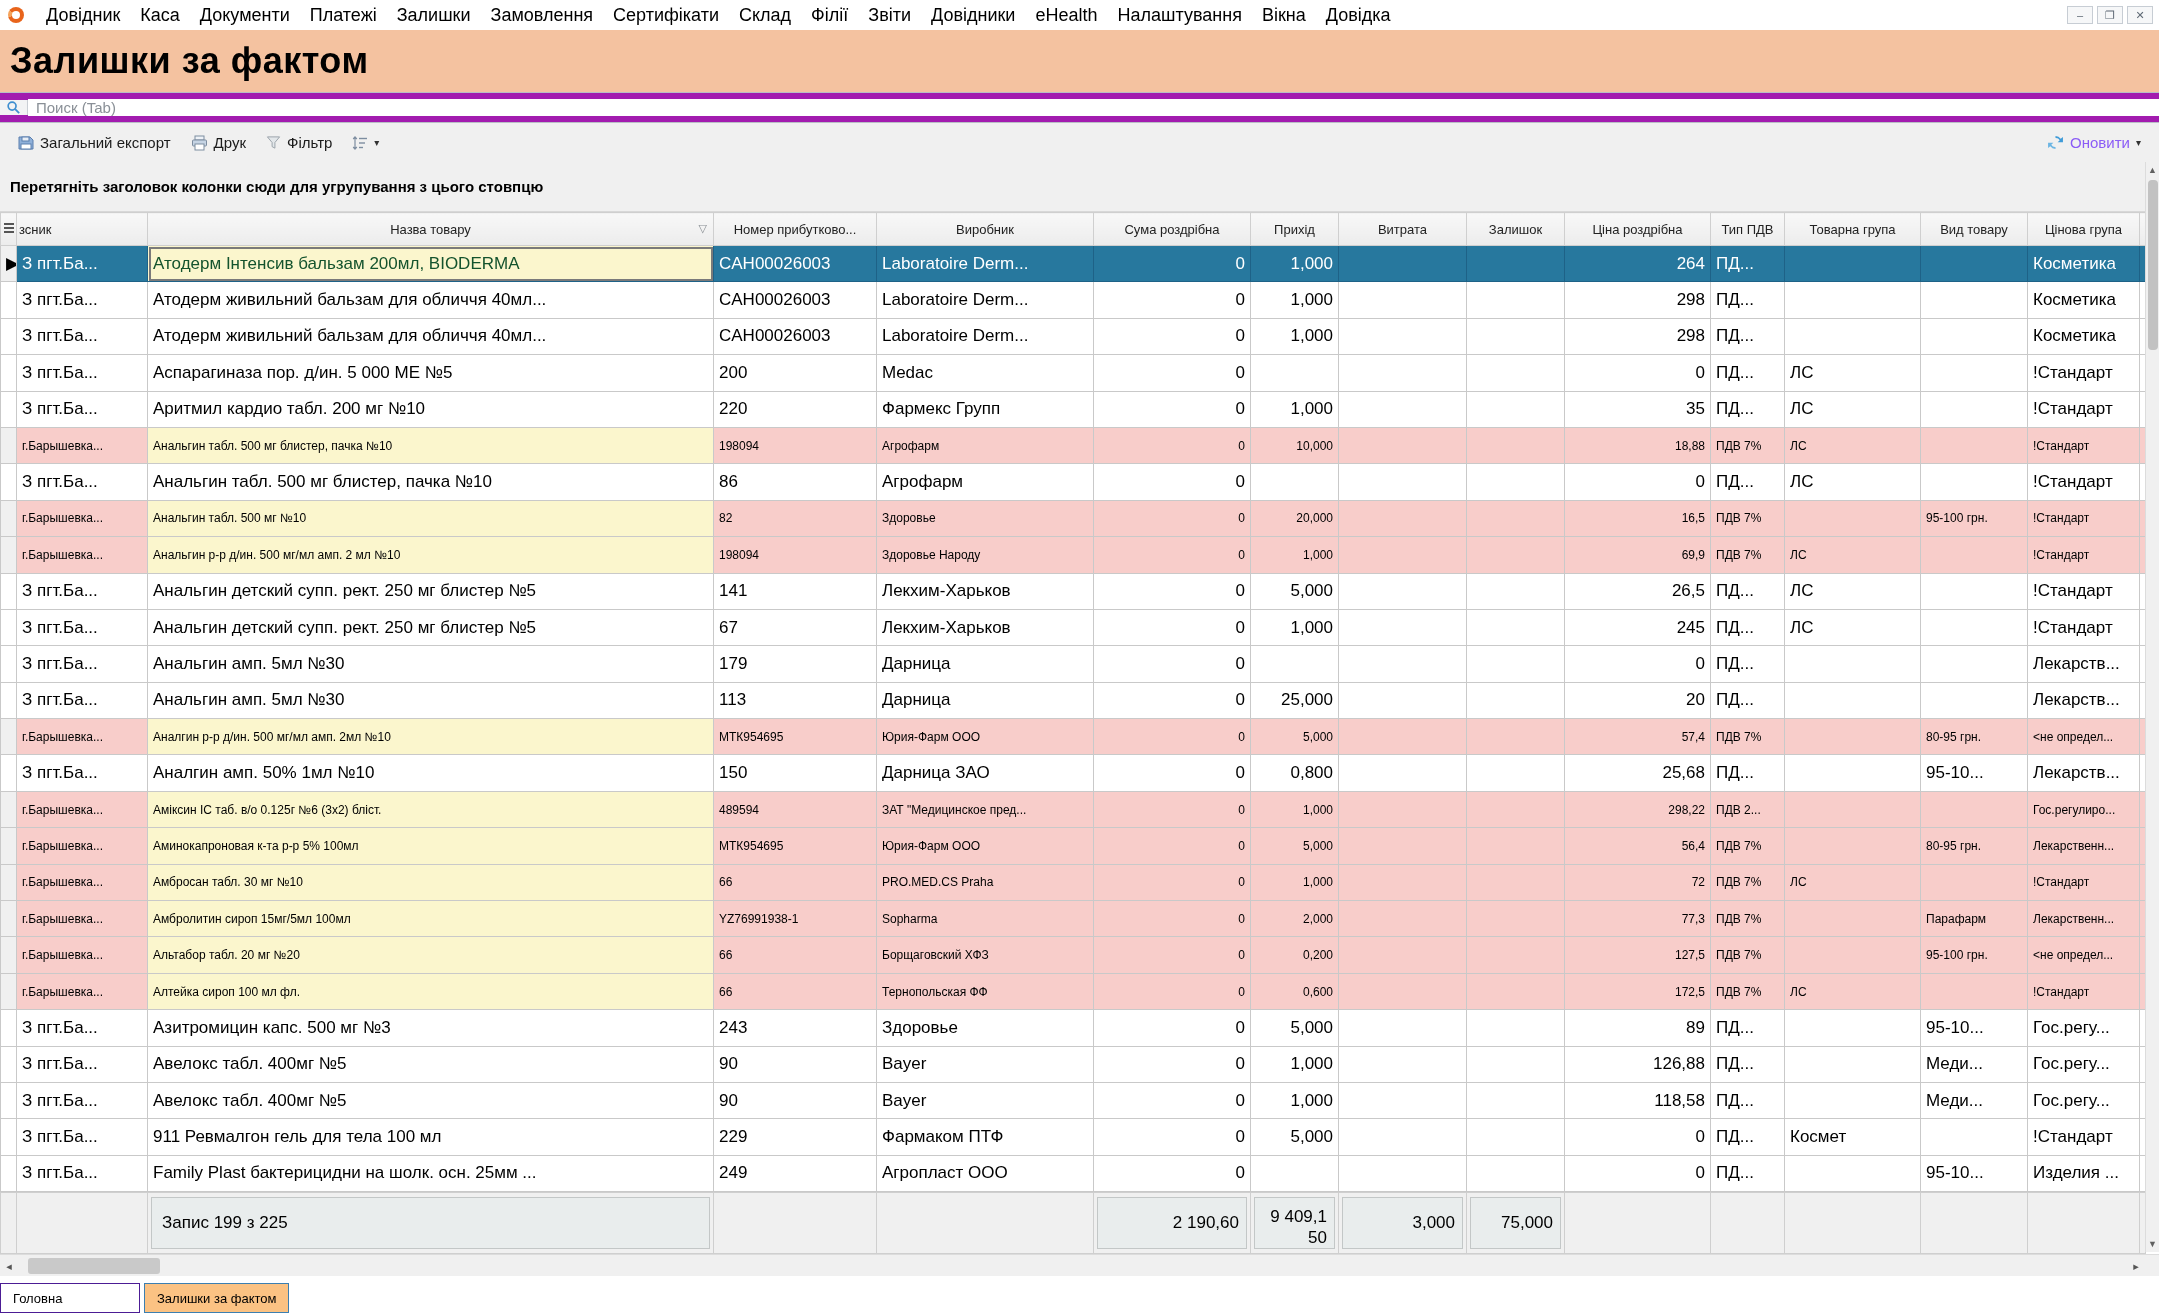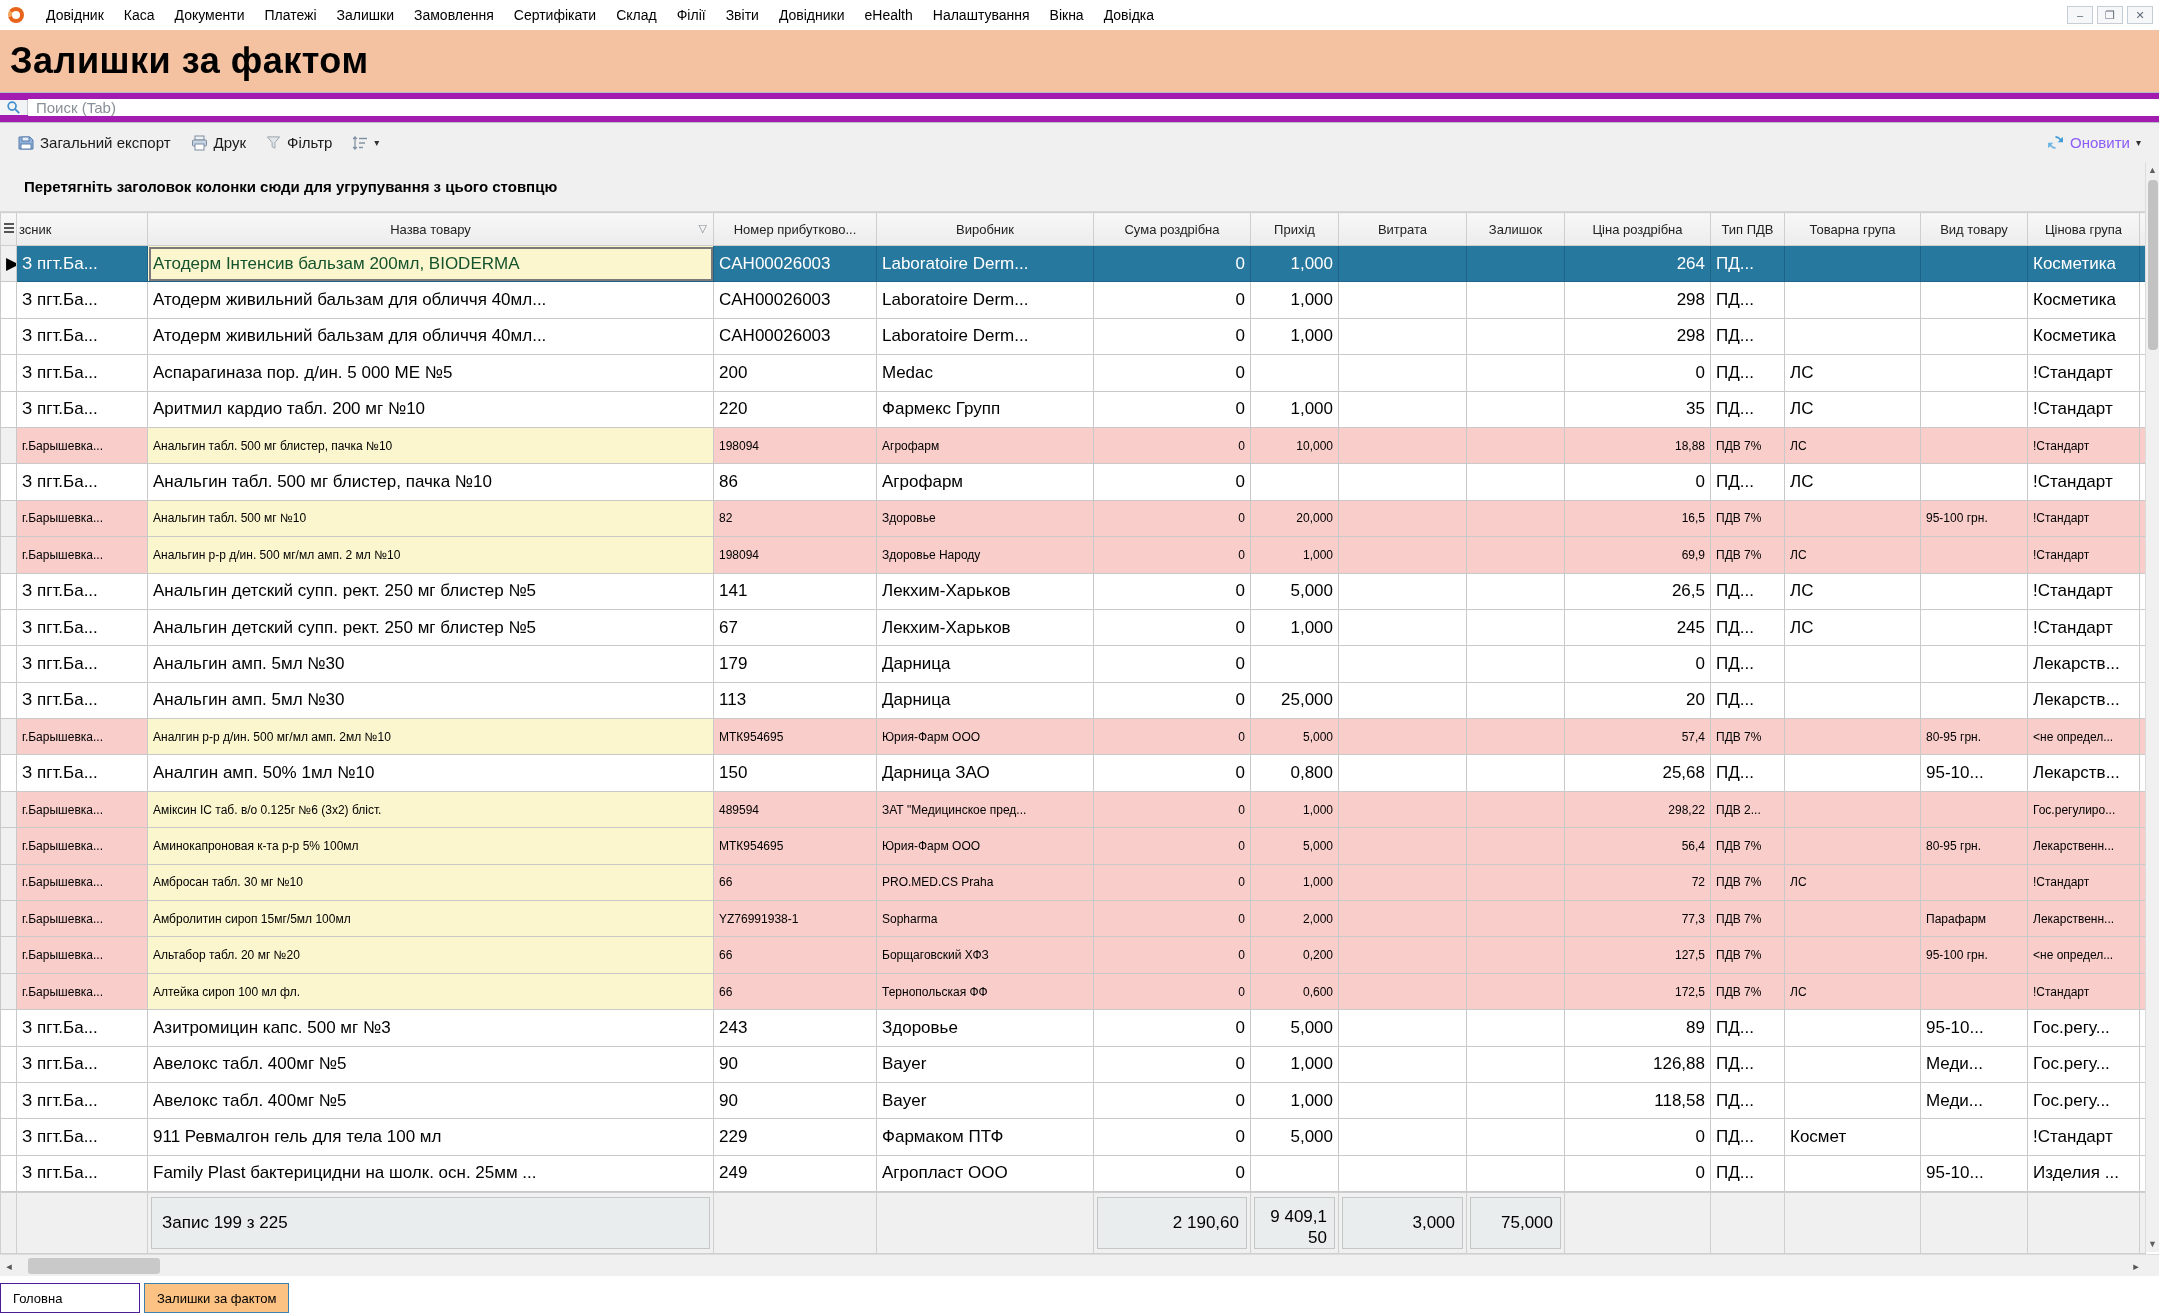--- a/index.html
+++ b/index.html
@@ -4,21 +4,21 @@
 <style>
   * { margin:0; padding:0; box-sizing:border-box; }
   html,body { width:2159px; height:1315px; overflow:hidden; background:#fff;
     font-family:"Liberation Sans","DejaVu Sans",sans-serif; color:#000; }
 
   
   .menubar { height:30px; background:#ffffff; display:flex; align-items:center; padding-left:8px; }
   .appicon { width:16px; height:16px; border-radius:50%; margin-right:12px;
     background:conic-gradient(#e8641b 0 70%, #f5a35c 70% 85%, #e8641b 85% 100%); position:relative; flex:0 0 auto;}
   .appicon::after{content:"";position:absolute;left:4px;top:4px;width:8px;height:8px;border-radius:50%;background:#fff;}
-  .menu-item { font-size:14px; padding:4px 10px; cursor:default; }
+  .menu-item { font-size:18px; padding:4px 10px; cursor:default; }
   .win-controls { margin-left:auto; display:flex; gap:4px; padding-right:6px; }
   .win-btn { width:26px; height:18px; border:1px solid #c7cdd4; background:#f6f7f8; color:#5f6a75;
     font-size:11px; line-height:16px; text-align:center; }
 
   
   .titlebar { height:62px; background:#f4c2a0; display:flex; align-items:center; padding-left:10px; }
   .page-title { font-size:36px; font-weight:bold; letter-spacing:0.5px; }
 
   
   .searchrow { height:31px; border:1px solid #b9bfc6; border-left:none; border-right:none; background:#a21caf; display:flex; align-items:center; }
@@ -27,21 +27,21 @@
   .searchrow input::placeholder { color:#8a9097; }
 
   
   .toolbar { height:39px; background:#f0f0f0; display:flex; align-items:center; padding:0 10px; gap:4px; }
   .tool-btn { display:flex; align-items:center; gap:6px; font-size:15px; color:#1b1b1b; padding:4px 8px; cursor:default; }
   .caret { font-size:10px; color:#333; }
   .toolbar .spacer { flex:1; }
   .refresh-label { color:#8b5cf6; }
 
   
-  .grouphint { height:50px; background:#f0f0f0; display:flex; align-items:center; padding-left:24px;
+  .grouphint { height:50px; background:#f0f0f0; display:flex; align-items:center; padding-left:10px;
     font-size:15px; font-weight:bold; border-bottom:1px solid #d8d8d8; }
 
   
   .tablewrap { position:relative; width:2145px; }
   table.grid, table.gfooter { border-collapse:collapse; table-layout:fixed; width:2145px; }
   table.grid th { height:33px; background:linear-gradient(#f8f8f8,#ececec); border:1px solid #cfcfcf;
     font-size:13px; font-weight:normal; color:#222; text-align:center; overflow:hidden; white-space:nowrap; position:relative; }
   table.grid th.h-owner { text-align:left; padding-left:2px; }
   table.grid td { height:36.4px; border:1px solid #c9c9c9; font-size:17px; padding:0 5px;
     overflow:hidden; white-space:nowrap; background:#fff; }

